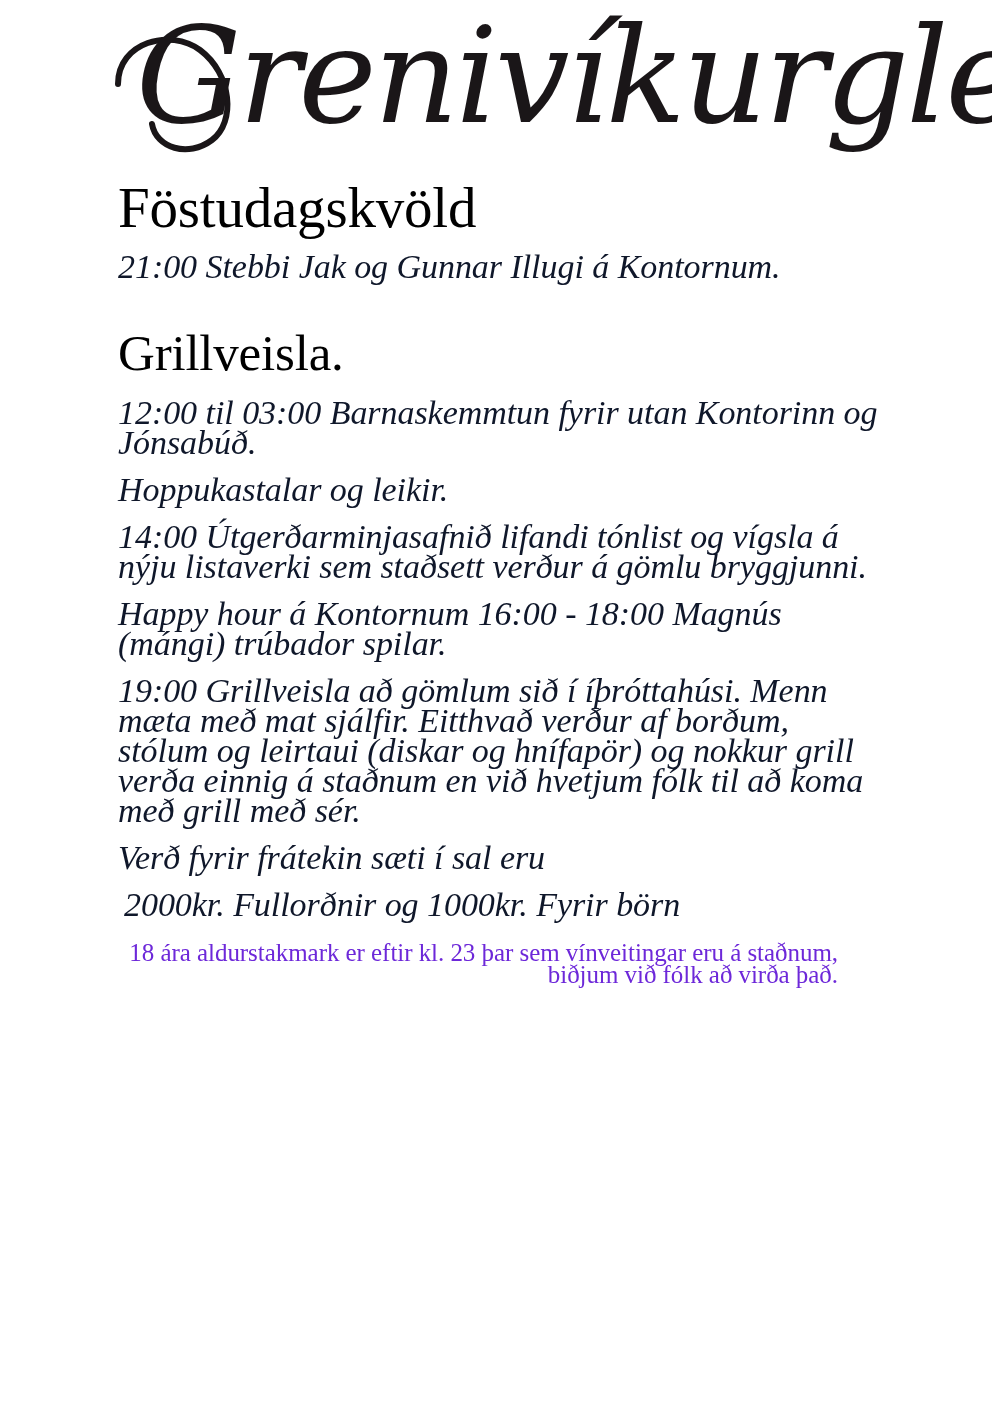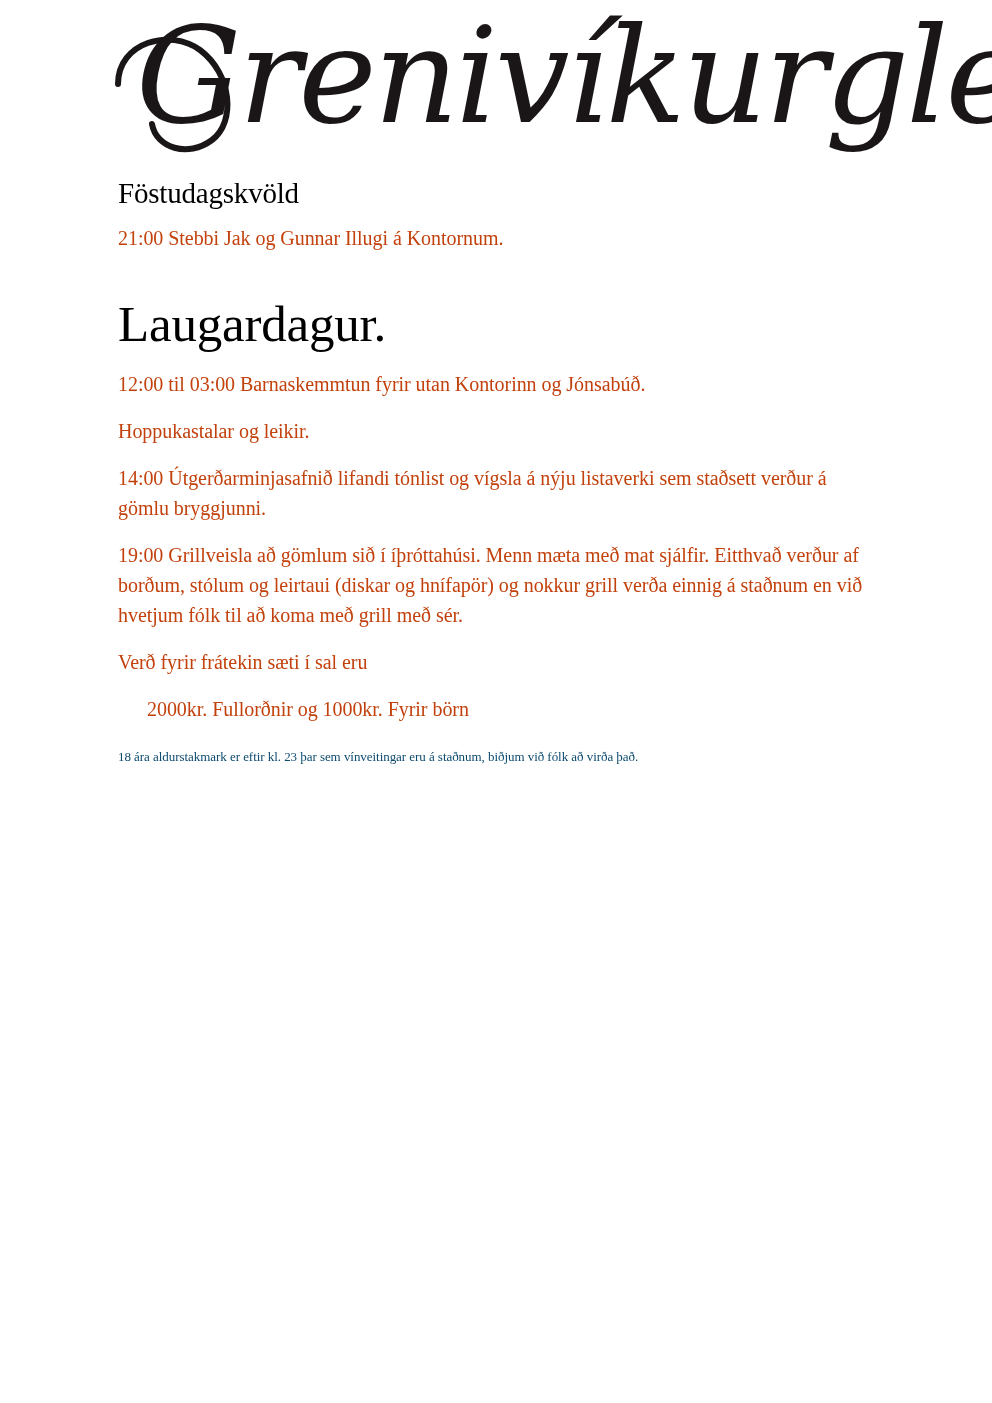--- a/index.html
+++ b/index.html
@@ -64,79 +64,81 @@
 
   h2.day-heading {
     margin: 0;
     padding: 0;
     font-weight: 400;
     line-height: 1.06;
     color: #000;
     letter-spacing: -0.2px;
   }
   h2.day-heading.friday {
-    font-size: 29px;
+    font-size: 57px;
     margin-top: 0;
     margin-bottom: 14px;
   }
   h2.day-heading.saturday {
     font-size: 51px;
     margin-top: 44px;
     margin-bottom: 18px;
   }
 
   p.entry {
     margin: 0 0 17px 0;
     padding: 0;
-    font-size: 20px;
+    font-size: 34px;
     line-height: 30px;
     letter-spacing: -0.05px;
-    color: #c2410c;
+    color: #0f172a;
+    font-style: italic;
   }
   p.entry.indented {
     text-indent: 6px;
-    margin-left: 23px;
   }
 
   p.fineprint {
     margin: 22px 0 0 0;
     padding: 0;
-    font-size: 13px;
+    font-size: 25px;
     line-height: 22px;
     letter-spacing: -0.05px;
-    color: #0c4a6e;
+    color: #6d28d9;
     max-width: 720px;
+    text-align: right;
   }
 </style>
 </head>
 <body>
 
 <div class="poster">
 
   <div class="masthead">
     <svg viewBox="0 0 790 160" preserveAspectRatio="xMinYMid meet" aria-hidden="true">
 
       <path class="masthead-swash" d="M10 78 C 10 36, 62 22, 92 44 C 124 68, 128 116, 104 134 C 80 152, 48 142, 44 118" stroke-width="6"></path>
       <text class="masthead-word" x="28" y="116">Grenivíkurgleði</text>
     </svg>
   </div>
 
   <div class="content">
 
     <h2 class="day-heading friday">Föstudagskvöld</h2>
     <p class="entry">21:00  Stebbi Jak og Gunnar Illugi á Kontornum.</p>
 
-    <h2 class="day-heading saturday">Laugardagur.</h2>
+    <h2 class="day-heading saturday">Grillveisla.</h2>
 
     <p class="entry">12:00 til 03:00 Barnaskemmtun fyrir utan Kontorinn og Jónsabúð.</p>
 
     <p class="entry">Hoppukastalar og leikir.</p>
 
     <p class="entry">14:00 Útgerðarminjasafnið lifandi tónlist og vígsla á nýju listaverki sem staðsett verður á gömlu bryggjunni.</p>
 
+    <p class="entry">Happy hour á Kontornum 16:00 - 18:00 Magnús (mángi) trúbador spilar.</p>
 
     <p class="entry">19:00 Grillveisla að gömlum sið í íþróttahúsi. Menn mæta með mat sjálfir. Eitthvað verður af borðum, stólum og leirtaui (diskar og hnífapör) og nokkur grill verða einnig á staðnum en við hvetjum fólk til að koma með grill með sér.</p>
 
 
     <p class="entry">Verð fyrir frátekin sæti í sal eru</p>
 
     <p class="entry indented"> 2000kr. Fullorðnir og 1000kr. Fyrir börn</p>
 
 
 

